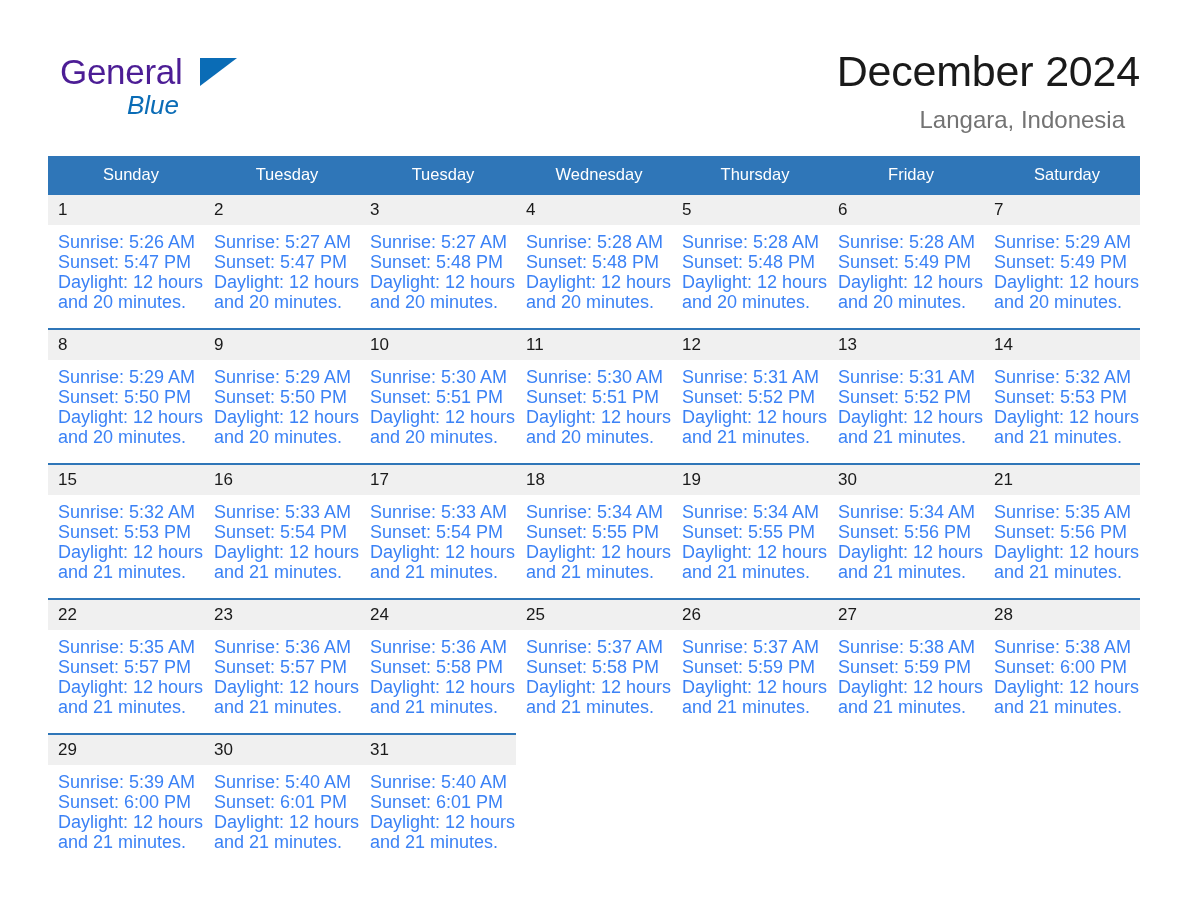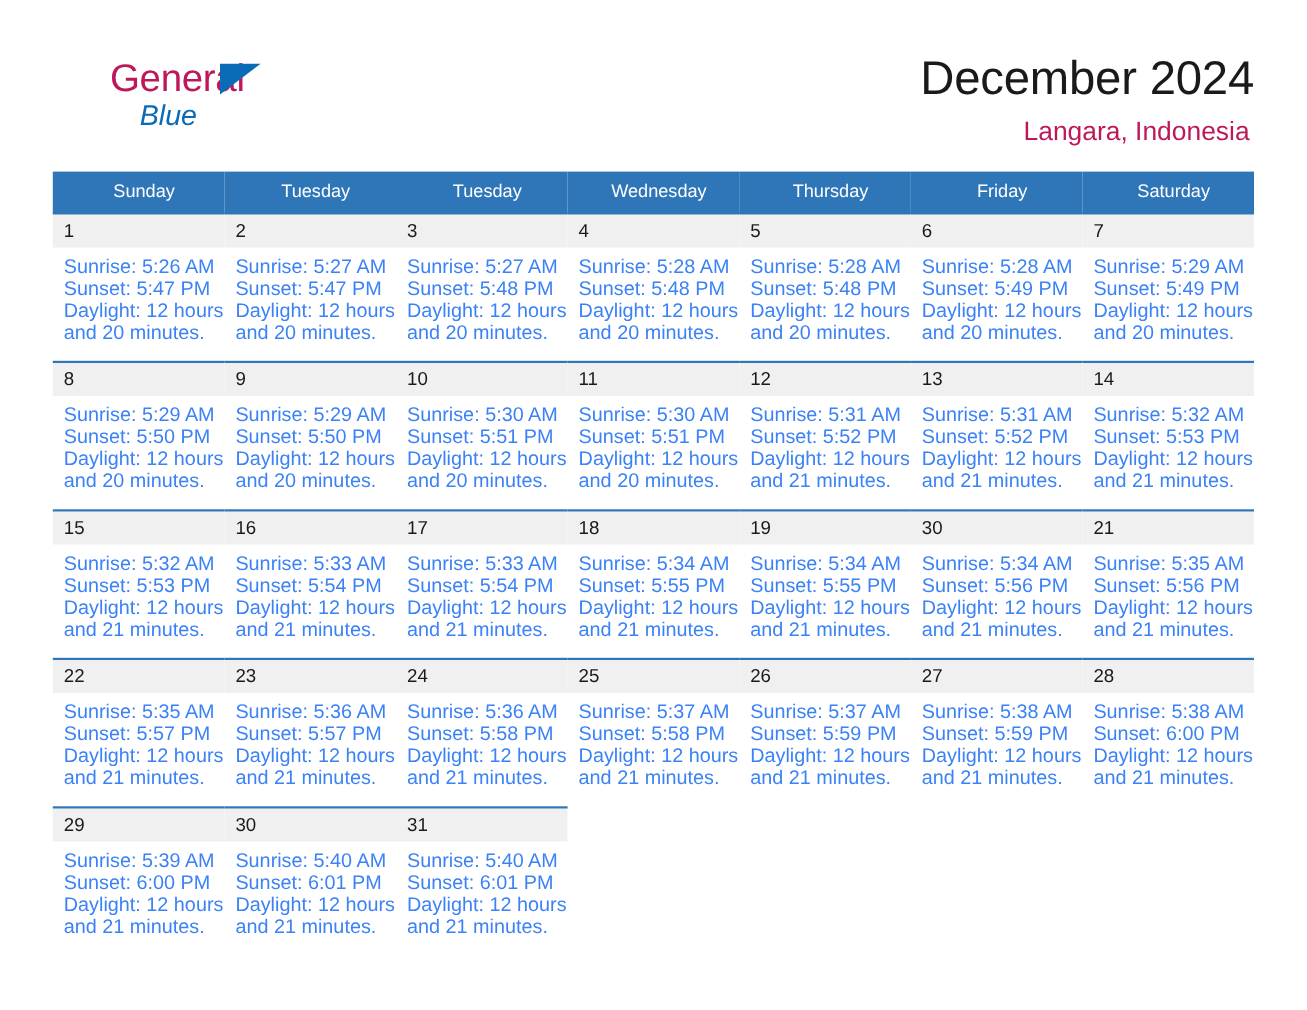--- a/index.html
+++ b/index.html
@@ -31,27 +31,26 @@
     height: 112px;
   }
   .logo {
     position: relative;
     width: 260px;
     height: 72px;
   }
   .logo-general {
     font-size: 35px;
     line-height: 35px;
-    color: #be185d;
+    color: #4c1d95;
     letter-spacing: -0.3px;
     font-family: "Liberation Sans", sans-serif;
     position: absolute;
     left: 12px;
     top: 10px;
-    margin-left: 40px;
   }
   .logo-tri {
     position: absolute;
     left: 152px;
     top: 14px;
     width: 0;
     height: 0;
     border-left: 37px solid #0a6cb6;
     border-bottom: 28px solid transparent;
   }
@@ -72,22 +71,22 @@
     font-size: 43px;
     line-height: 50px;
     font-weight: normal;
     color: #1a1a1a;
     margin: 0;
     letter-spacing: -0.2px;
   }
   .location {
     font-size: 24px;
     line-height: 32px;
-    color: #be185d;
-    margin: 8px 4px 0 0;
+    color: #737373;
+    margin: 8px 15px 0 0;
     font-weight: normal;
   }
 
   
   .calendar {
     width: 1092px;
     border-collapse: collapse;
     table-layout: fixed;
     margin-top: 44px;
   }

